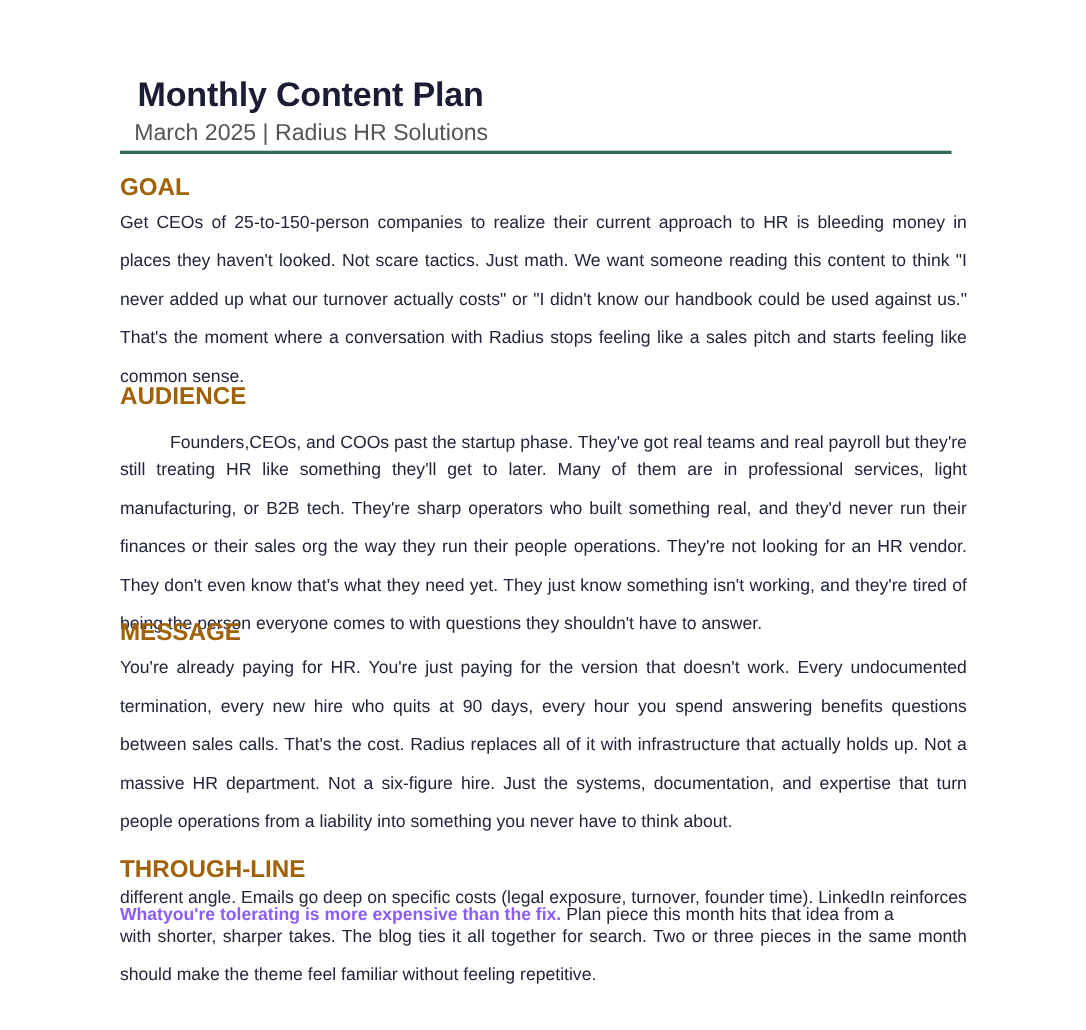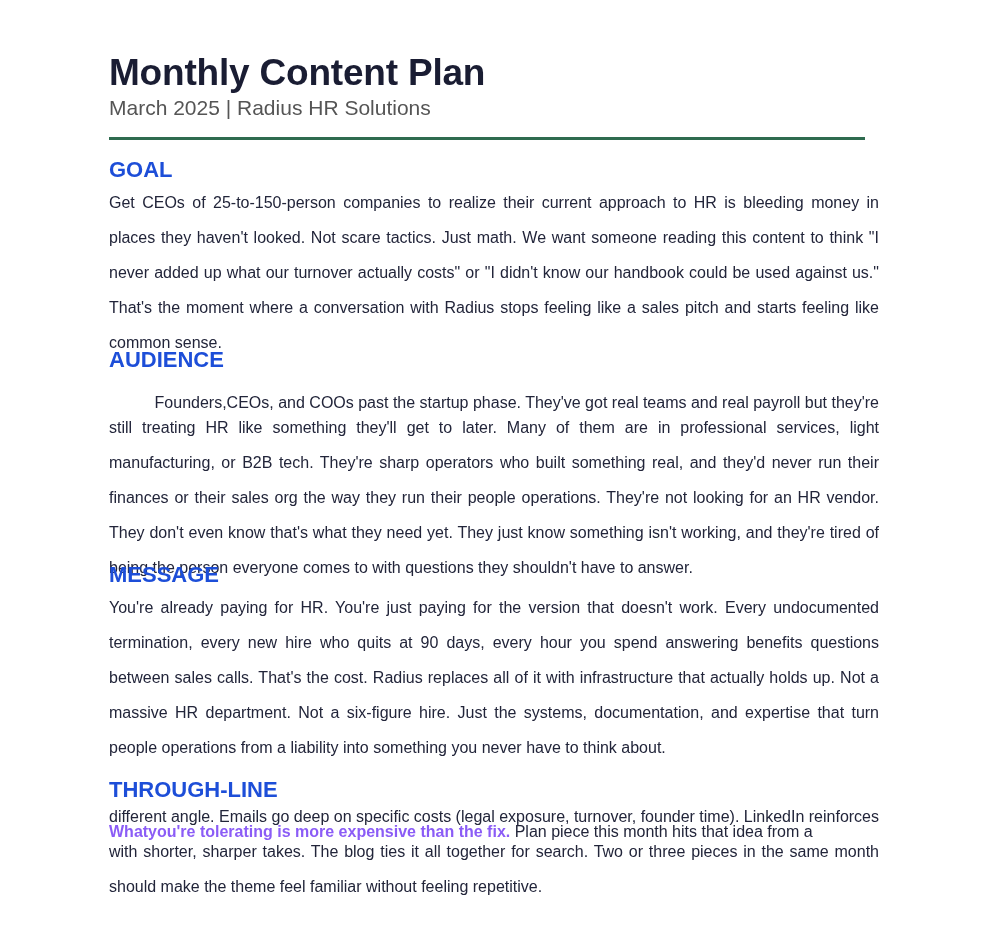--- a/index.html
+++ b/index.html
@@ -1,24 +1,24 @@
 <!DOCTYPE html>
 <html><head>
 <meta charset="utf-8">
 <style>
   html, body { margin: 0; padding: 0; background: #ffffff; }
   body { width: 987px; height: 936px; position: relative; overflow: hidden;
          font-family: "Liberation Sans", sans-serif; color: #1f2233; }
   .page { position: absolute; left: 109px; top: 0; width: 770px; }
-  .title { position: absolute; top: 52px; left: 0; margin: 0;
-           font-size: 37px; font-weight: bold; color: #1a1d33; letter-spacing: -0.2px; white-space: nowrap; }
-  .subtitle { position: absolute; top: 96px; left: 0; margin: 0;
+  .title { position: absolute; top: 52px; left: 0; margin: 16px;
+           font-size: 31px; font-weight: bold; color: #1a1d33; letter-spacing: -0.2px; white-space: nowrap; }
+  .subtitle { position: absolute; top: 96px; left: 0; margin: 13px;
               font-size: 21px; color: #555555; white-space: nowrap; }
   .rule { position: absolute; top: 137px; left: 0; width: 756px; height: 3px; background: #2e6b4f; }
-  .h { position: absolute; left: 0; margin: 0; font-size: 22px; font-weight: bold; color: #1d4ed8; white-space: nowrap; }
+  .h { position: absolute; left: 0; margin: 0; font-size: 22px; font-weight: bold; color: #a16207; white-space: nowrap; }
   .p { position: absolute; left: 0; width: 770px; margin: 0; font-size: 16px; line-height: 35px;
        text-align: justify; color: #22253a; }
   .p b { font-weight: bold; color: #8b5cf6; }
   .last-left { text-align-last: left; }
 </style>
 </head>
 <body>
 
 <div class="page">
   <h1 class="title">Monthly Content Plan</h1>

